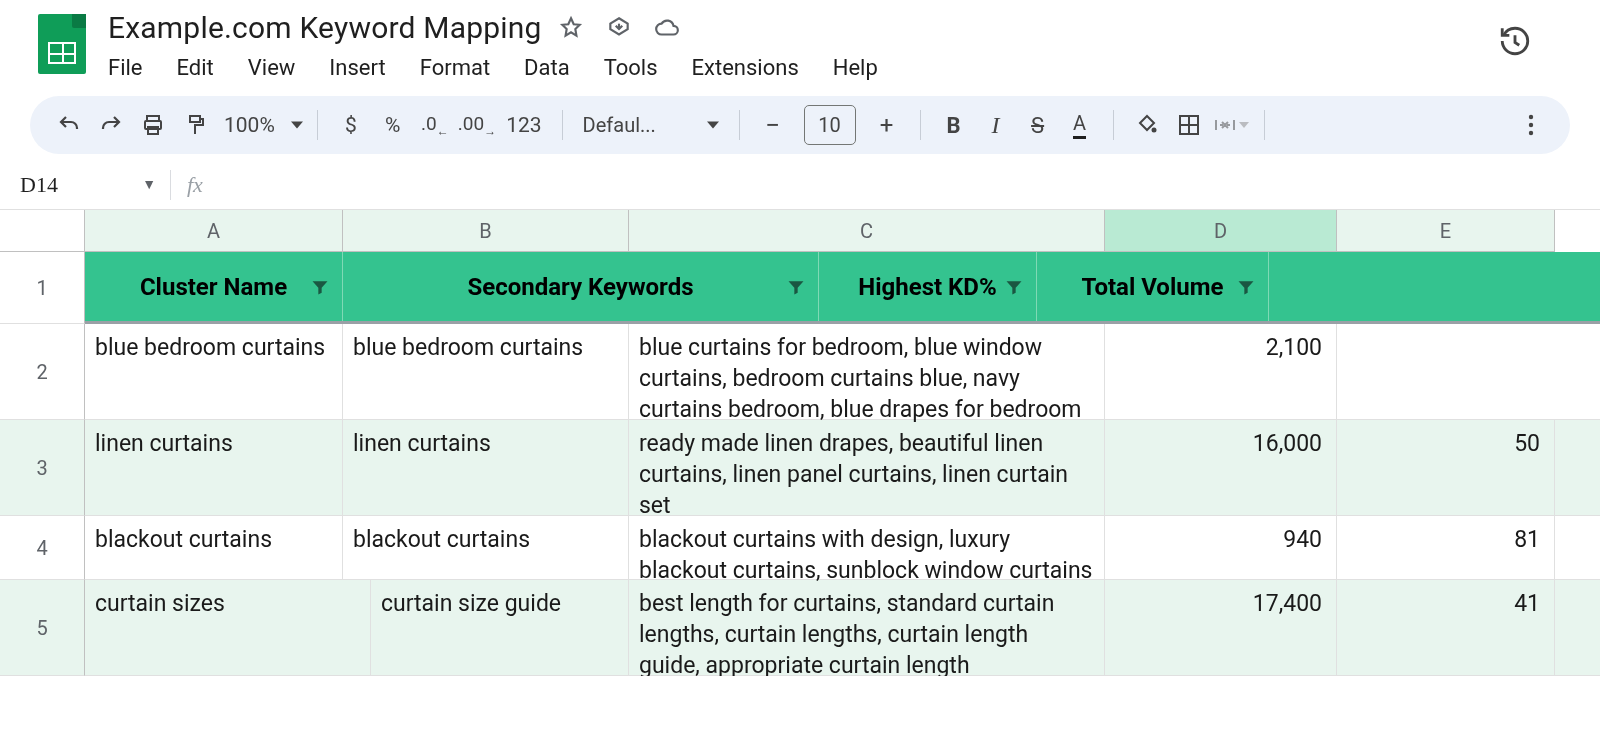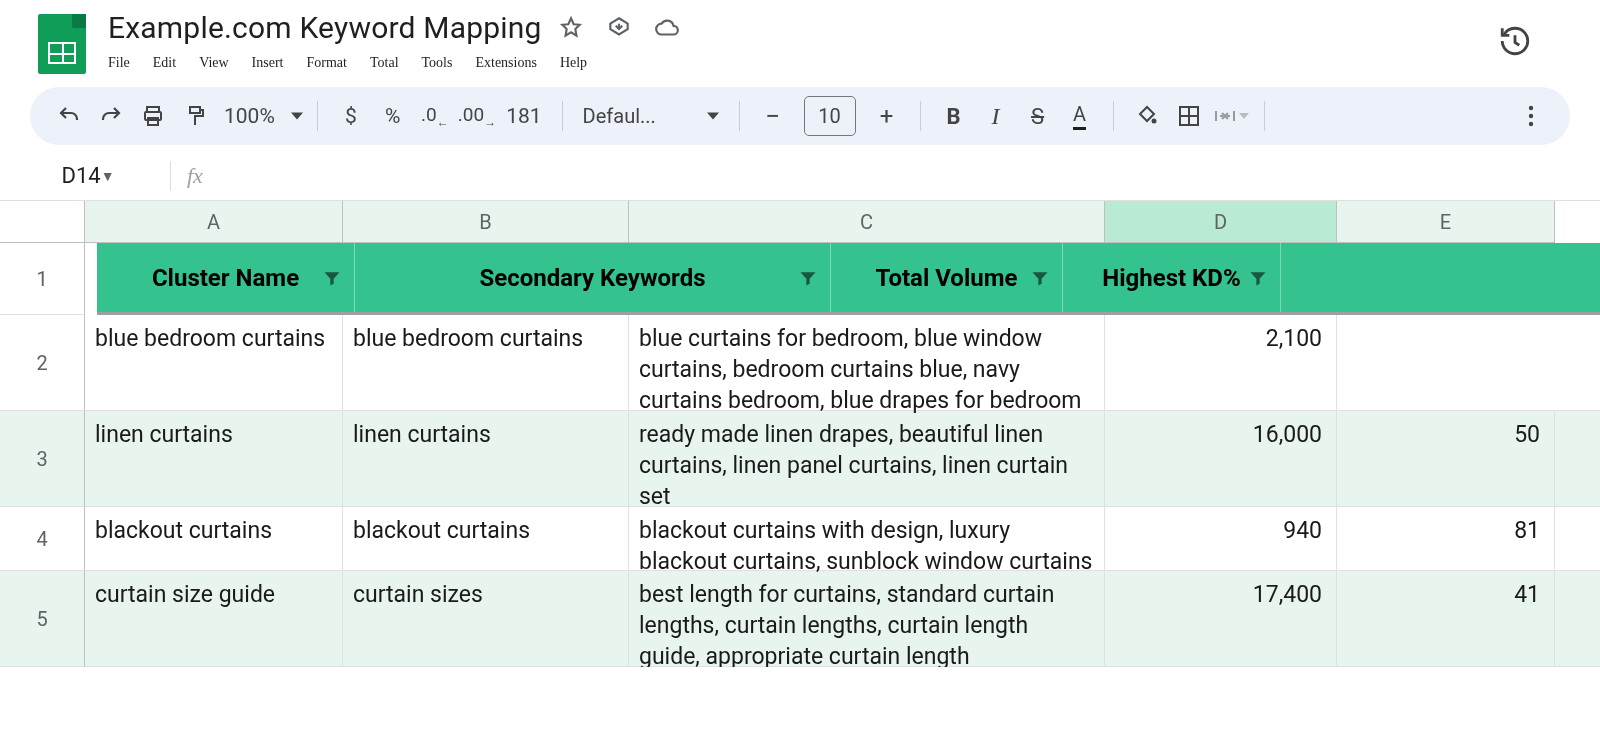--- a/index.html
+++ b/index.html
@@ -12,58 +12,58 @@
   .doc-icon .grid { position:absolute; bottom:10px; left:10px; right:10px; height:22px; border:2px solid #fff; }
   .doc-icon .grid::before { content:""; position:absolute; left:0; right:0; top:50%; border-top:2px solid #fff; }
   .doc-icon .grid::after { content:""; position:absolute; top:0; bottom:0; left:50%; border-left:2px solid #fff; }
 
   .titlebar { flex:1; }
   .title-row { display:flex; align-items:center; gap:16px; }
   .doc-title { font-size: 30px; font-weight: 400; color:#1f1f1f; letter-spacing:0.2px;}
   .title-icons { display:flex; gap:22px; align-items:center; color:#5f6368; }
   .title-icons svg, .title-icons .glyph { width:26px; height:26px; }
 
-  .menubar { display:flex; gap:23px; padding:10px 0 8px 0; font-size:14px; color:#1f1f1f;font-family:Liberation Serif, serif; }
+  .menubar { display:flex; gap:34px; padding:10px 0 8px 0; font-size:22px; color:#1f1f1f; }
   .menubar span { cursor:default; }
 
   .history-icon { color:#5f6368; margin-left:auto; padding-right:50px; padding-top:14px; }
 
   
   .toolbar-wrap { padding: 4px 30px 0 30px; }
   .toolbar { background:#edf2fa; border-radius: 40px; height:58px; display:flex; align-items:center; padding:0 20px; gap:4px; font-size:20px; color:#444;}
   .tb-btn { display:flex; align-items:center; justify-content:center; min-width:38px; height:36px; border-radius:4px; cursor:default;}
   .tb-sep { width:1px; height:30px; background:#c7cdd6; margin:0 10px; }
   .tb-text { padding:0 6px; font-size:21px; }
   .zoom { display:flex; align-items:center; gap:10px; }
   .font-box { display:flex; align-items:center; gap:14px; padding:0 6px;}
   .font-name { width:110px; overflow:hidden; text-overflow:ellipsis; white-space:nowrap;}
   .size-group { display:flex; align-items:center; gap:12px;}
   .size-input { width:52px; height:40px; border:1px solid #747775; border-radius:5px; display:flex; align-items:center; justify-content:center; font-size:20px;}
   .tb-menu-dots { margin-left:auto; }
 
   
   .fx-row { display:flex; align-items:center; height:50px; border-bottom:1px solid #e0e0e0; margin-top:6px;}
-  .namebox { width:170px; display:flex; align-items:center; justify-content:center; padding:0 14px 0 20px; font-size:22px; }
+  .namebox { width:170px; display:flex; align-items:center; justify-content:space-between; padding:0 14px 0 20px; font-size:22px;font-family:Liberation Serif, serif; }
   .namebox .caret { font-size:14px; color:#5f6368;}
   .fx-sep { width:1px; height:30px; background:#dadce0;}
   .fx-label { font-style:italic; font-family: "Times New Roman", serif; color:#9aa0a6; font-size:22px; padding-left:16px;}
 
   
   .sheet { display:flex; }
   .rowheads { width:85px; flex-shrink:0; }
   .corner { height:42px; border-bottom:1px solid #c0c0c0; border-right:1px solid #c0c0c0; background:#fff;}
   .rowhead { display:flex; align-items:center; justify-content:center; color:#5f6368; font-size:20px; border-bottom:1px solid #e0e0e0; border-right:1px solid #c0c0c0; background:#fff;}
   .rowhead.alt { background:#e8f5ee; }
 
   .gridarea { flex:1; overflow:hidden; }
   .colheads { display:flex; height:42px; }
   .colhead { display:flex; align-items:center; justify-content:center; border-right:1px solid #c0c0c0; border-bottom:1px solid #c0c0c0; color:#5f6368; font-size:20px; background:#e8f5ee;}
   .colhead.sel { background:#b9ead3; }
 
-  .tablehead { display:flex; background:#34c38f; border-bottom:3px solid #9aa0a6;margin-left:12px;}
+  .tablehead { display:flex; background:#34c38f; border-bottom:3px solid #9aa0a6;}
   .th-cell { display:flex; align-items:center; justify-content:center; gap:10px; border-right:1px solid #7fd9b5; color:#000; font-weight:700; font-size:24px; padding:18px 10px; position:relative;}
   .th-cell .filter { position:absolute; right:12px; top:50%; transform:translateY(-50%); }
   .filter svg { width:20px; height:20px; fill:#1a5742; }
 
   .datarow { display:flex; border-bottom:1px solid #e0e0e0;}
   .datarow.alt { background:#e8f5ee; }
   .cell { border-right:1px solid #e0e0e0; padding:8px 10px 8px 10px; font-size:23px; line-height:1.35; color:#1a1a1a;}
   .cell.num { text-align:right; padding-right:14px;}
 
   
@@ -112,21 +112,21 @@
             </svg>
         </span>
       </div>
     </div>
     <div class="menubar">
       <span>File</span>
       <span>Edit</span>
       <span>View</span>
       <span>Insert</span>
       <span>Format</span>
-      <span>Total</span>
+      <span>Data</span>
       <span>Tools</span>
       <span>Extensions</span>
       <span>Help</span>
     </div>
   </div>
   <div class="history-icon">
     <svg viewBox="0 0 24 24" width="34" height="34" fill="none" stroke="#444" stroke-width="2">
         <path d="M3 12a9 9 0 109-9 9 9 0 00-8 5"></path>
         <path d="M3 3v5h5"></path>
         <path d="M12 8v5l3 2"></path>
@@ -169,21 +169,21 @@
   </div>
   <div class="tb-sep"></div>
   <div class="tb-btn tb-text">$</div>
   <div class="tb-btn tb-text">%</div>
   <div class="tb-btn">
         <span style="font-size:19px;">.0<sub style="font-size:12px;">←</sub></span>
       </div>
   <div class="tb-btn">
         <span style="font-size:19px;">.00<sub style="font-size:12px;">→</sub></span>
       </div>
-  <div class="tb-btn tb-text">181</div>
+  <div class="tb-btn tb-text">123</div>
   <div class="tb-sep"></div>
   <div class="font-box">
     <span class="font-name">Defaul...</span>
     <svg width="12" height="12" viewBox="0 0 10 6">
           <path d="M0 0l5 6 5-6z" fill="#444"></path>
         </svg>
   </div>
   <div class="tb-sep"></div>
   <div class="size-group">
     <div class="tb-btn" style="font-size:26px;">−</div>
@@ -268,30 +268,30 @@
           </span>
         </div>
       <div class="th-cell cC">
           <span>Secondary Keywords</span>
           <span class="filter">
             <svg viewBox="0 0 24 24">
               <path d="M3 5h18l-7 8v6l-4 2v-8z"></path>
             </svg>
           </span>
         </div>
-      <div class="th-cell cD">
-          <span>Total Volume</span>
+      <div class="th-cell cE">
+          <span>Highest KD%</span>
           <span class="filter">
             <svg viewBox="0 0 24 24">
               <path d="M3 5h18l-7 8v6l-4 2v-8z"></path>
             </svg>
           </span>
         </div>
-      <div class="th-cell cE">
-          <span>Highest KD%</span>
+      <div class="th-cell cD">
+          <span>Total Volume</span>
           <span class="filter">
             <svg viewBox="0 0 24 24">
               <path d="M3 5h18l-7 8v6l-4 2v-8z"></path>
             </svg>
           </span>
         </div>
     </div>
 
     <div class="datarow rh2">
       <div class="cell cA">blue bedroom curtains</div>
@@ -307,20 +307,20 @@
       <div class="cell cE num">50</div>
     </div>
     <div class="datarow rh4">
       <div class="cell cA">blackout curtains</div>
       <div class="cell cB">blackout curtains</div>
       <div class="cell cC">blackout curtains with design, luxury blackout curtains, sunblock window curtains</div>
       <div class="cell cD num">940</div>
       <div class="cell cE num">81</div>
     </div>
     <div class="datarow alt rh5">
+      <div class="cell cB">curtain sizes</div>
       <div class="cell cA">curtain size guide</div>
-      <div class="cell cB">curtain sizes</div>
       <div class="cell cC">best length for curtains, standard curtain lengths, curtain lengths, curtain length guide, appropriate curtain length</div>
       <div class="cell cD num">17,400</div>
       <div class="cell cE num">41</div>
     </div>
   </div>
 </div>
 
 </body></html>

